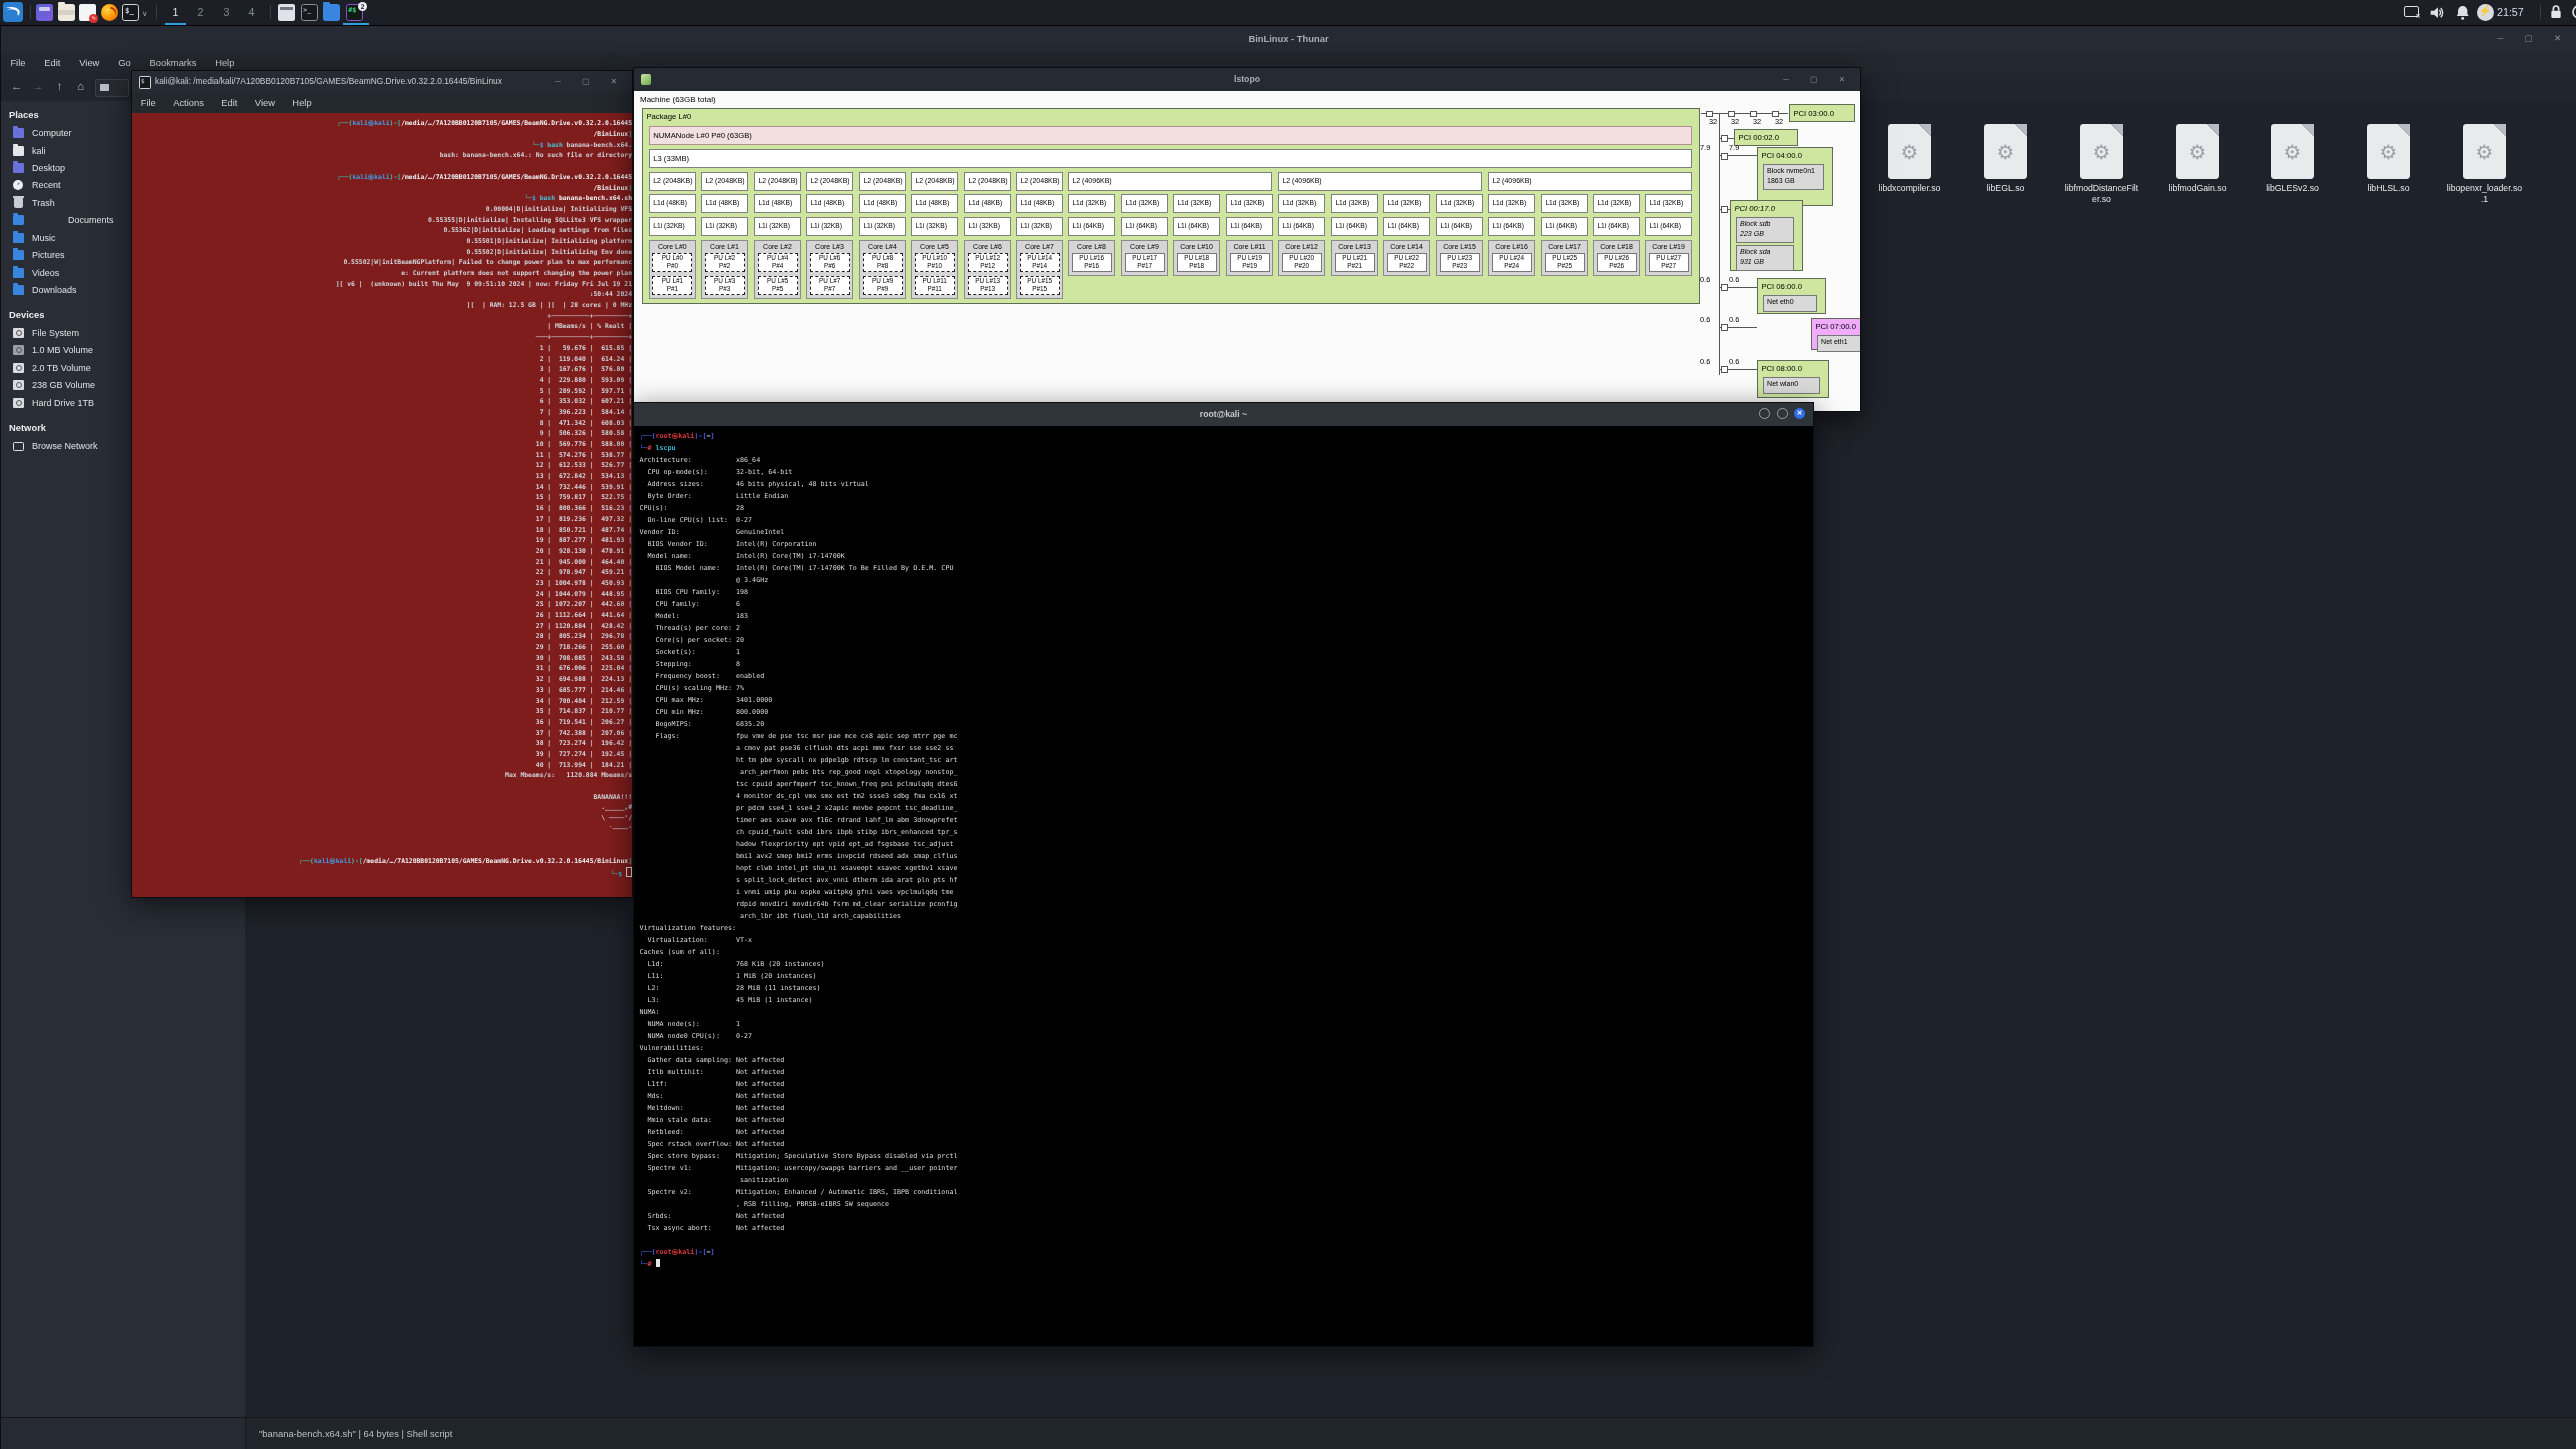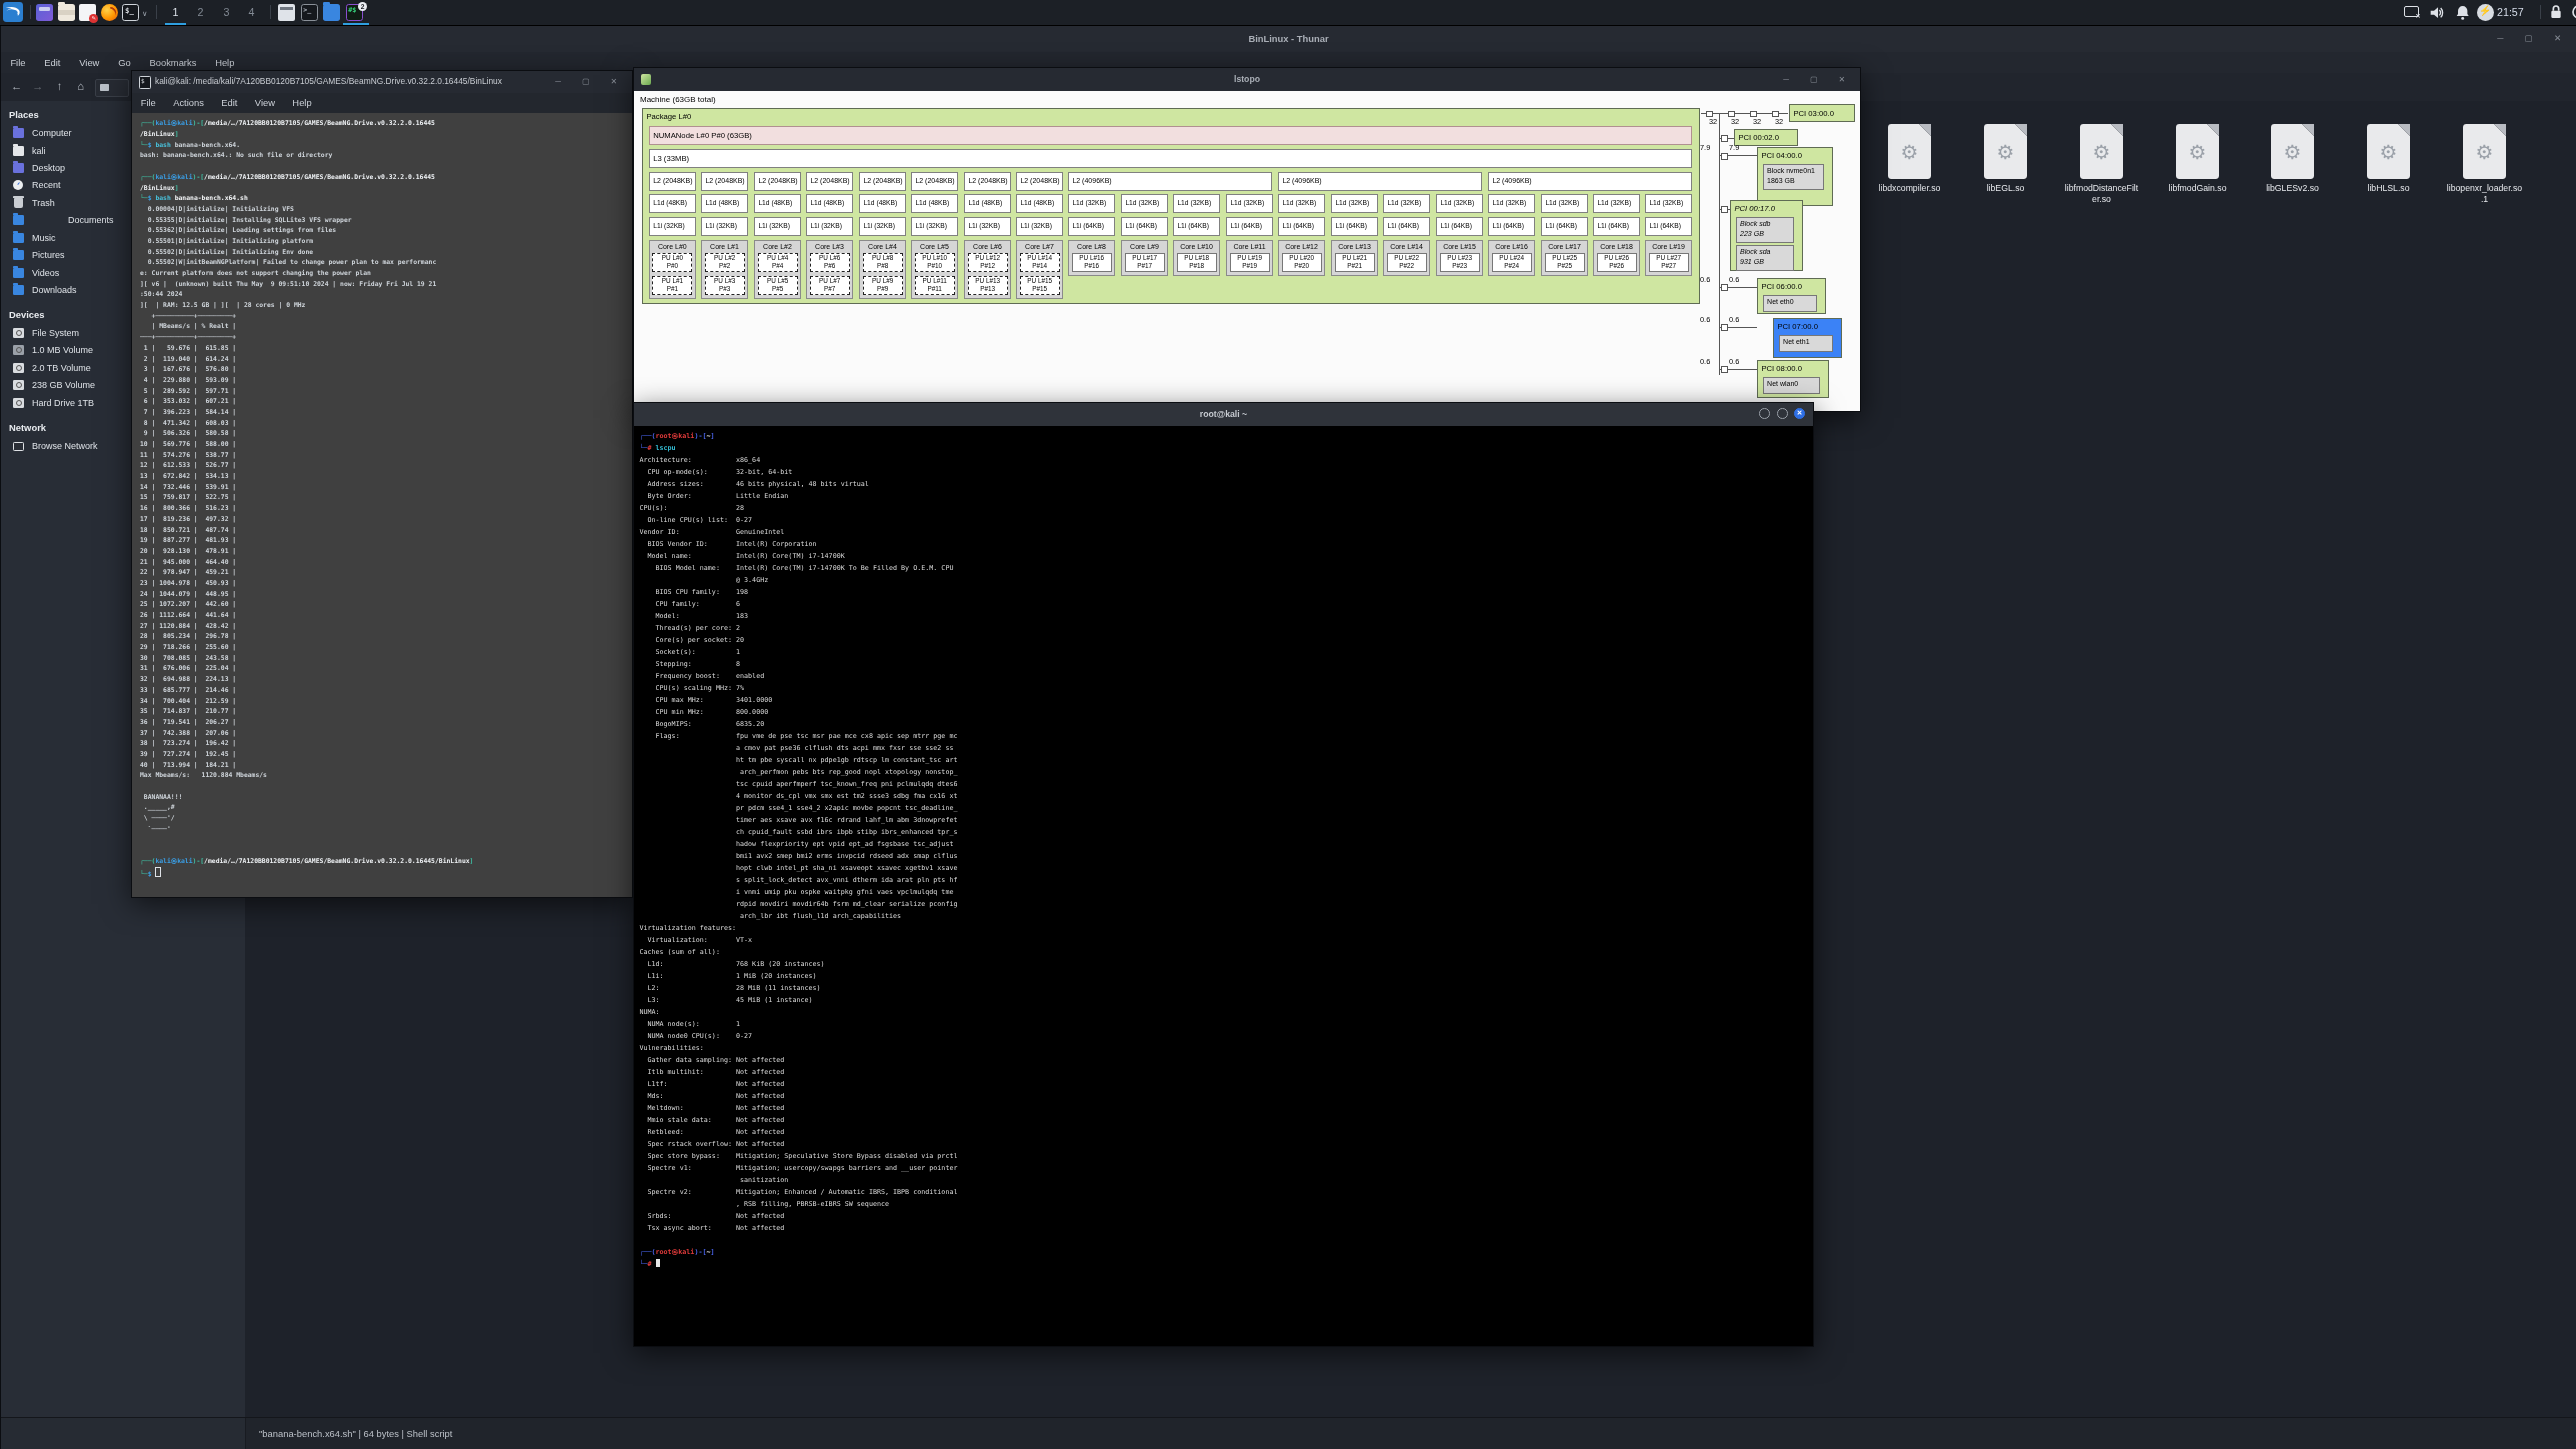--- a/index.html
+++ b/index.html
@@ -59,21 +59,21 @@
   .fgear{position:absolute;left:0;right:0;top:16px;font-size:20px;color:#9ba1a9;font-family:"DejaVu Sans",sans-serif;}
   .flabel{margin-top:4px;font-size:8.7px;line-height:10.7px;color:#e8eaee;}
   
   #qterm{left:131px;top:70px;width:500px;height:826px;background:#262c35;}
   #qterm .tbar{height:21.5px;}
   #qterm .qtitle{position:absolute;left:23px;top:0;line-height:21.5px;font-size:8.4px;color:#c8ccd2;white-space:nowrap;}
   .qtermicon{position:absolute;left:6.7px;top:5.4px;width:10.7px;height:10.7px;background:#15181d;border:0.7px solid #cfd4da;border-radius:1.3px;}
   .qtermicon::before{content:"$";position:absolute;left:1.3px;top:0px;color:#d7dbe0;font-size:6px;font-family:"DejaVu Sans Mono",monospace;}
   #qterm-menubar{position:absolute;left:0;top:21.5px;width:100%;height:20px;background:#23272e;}
   #qterm-menubar .menuitem{line-height:20px;padding:0 8.7px;}
-  #qterm-body{position:absolute;left:0;top:42px;right:0;bottom:0;background:#404040;overflow:hidden;}
+  #qterm-body{position:absolute;left:0;top:42px;right:0;bottom:0;background:#7f1d1d;overflow:hidden;text-align:right;}
   .tl{white-space:pre;font-family:"DejaVu Sans Mono",monospace;font-size:6.4px;line-height:10.7px;
     font-weight:bold;color:#cfd5db;height:10.7px;}
   .f{color:#3fc1a5;} .u{color:#3aa0e8;} .p{color:#eef1f4;} .d{color:#3aa0e8;}
   .c{color:#49c3dd;} .b{color:#f3f5f7;} .w{color:#cfd5db;}
   .cur{display:inline-block;width:4px;height:8px;border:0.7px solid #dfe3e8;vertical-align:-1.3px;}
   
   #lstopo{left:633px;top:67px;width:1226px;height:343px;background:#fbfbfb;}
   #lstopo .tbar{height:23px;}
   #lstopo .title{line-height:23px;font-size:8.7px;}
   #lstopo-body{position:absolute;left:0;top:23px;right:0;bottom:0;background:#fbfbfb;overflow:hidden;
@@ -659,21 +659,21 @@
         <div class="lsbox" style="left: 1123px; top: 187px; width: 69px; height: 36px; background: rgb(207, 230, 161); border: 0.7px solid rgb(95, 107, 84);">
           <div class="lslabel" style="top: 2.7px;">PCI 06:00.0</div>
           <div style="position: absolute; left: 5.4px; top: 16px; width: 54px; height: 17.4px; background: rgb(217, 217, 217); border: 0.7px solid rgb(119, 119, 119); font-size: 7px; padding: 1.3px 0px 0px 2.7px; box-sizing: border-box; line-height: 10px;">
             <div>Net eth0</div>
           </div>
         </div>
         <div class="pci-line" style="left: 1085px; top: 236px; width: 38px; height: 0.7px;"></div>
         <div class="pci-sq" style="left: 1087px; top: 233px;"></div>
         <div class="pci-num" style="left: 1066px; top: 224px;">0.6</div>
         <div class="pci-num" style="left: 1095px; top: 224px;">0.6</div>
-        <div class="lsbox" style="left: 1139px; top: 227px; width: 69px; height: 40px; background: #3b82f6; border: 0.7px solid rgb(95, 107, 84);">
+        <div class="lsbox" style="left: 1177px; top: 227px; width: 69px; height: 32px; background: #f0abfc; border: 0.7px solid rgb(95, 107, 84);">
           <div class="lslabel" style="top: 2.7px;">PCI 07:00.0</div>
           <div style="position: absolute; left: 5.4px; top: 16px; width: 54px; height: 17.4px; background: rgb(217, 217, 217); border: 0.7px solid rgb(119, 119, 119); font-size: 7px; padding: 1.3px 0px 0px 2.7px; box-sizing: border-box; line-height: 10px;">
             <div>Net eth1</div>
           </div>
         </div>
         <div class="pci-line" style="left: 1085px; top: 278px; width: 38px; height: 0.7px;"></div>
         <div class="pci-sq" style="left: 1087px; top: 275px;"></div>
         <div class="pci-num" style="left: 1066px; top: 266px;">0.6</div>
         <div class="pci-num" style="left: 1095px; top: 266px;">0.6</div>
         <div class="lsbox" style="left: 1123px; top: 269px; width: 72px; height: 38px; background: rgb(207, 230, 161); border: 0.7px solid rgb(95, 107, 84);">

